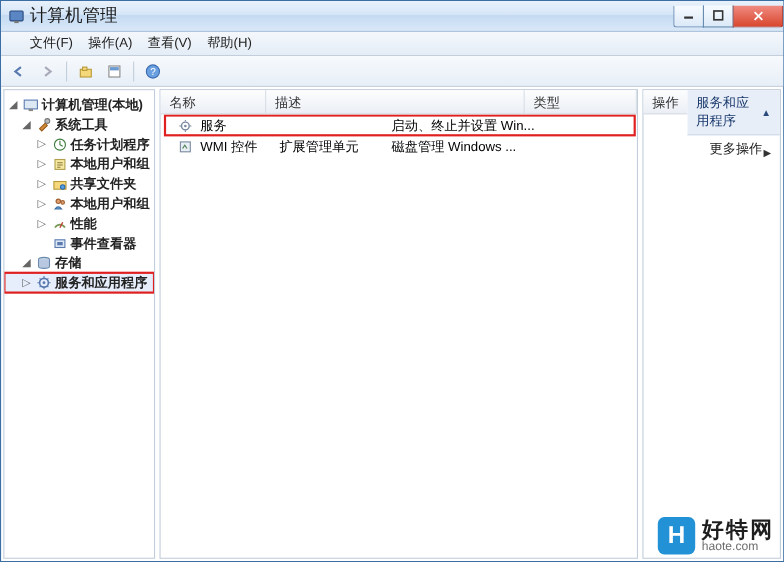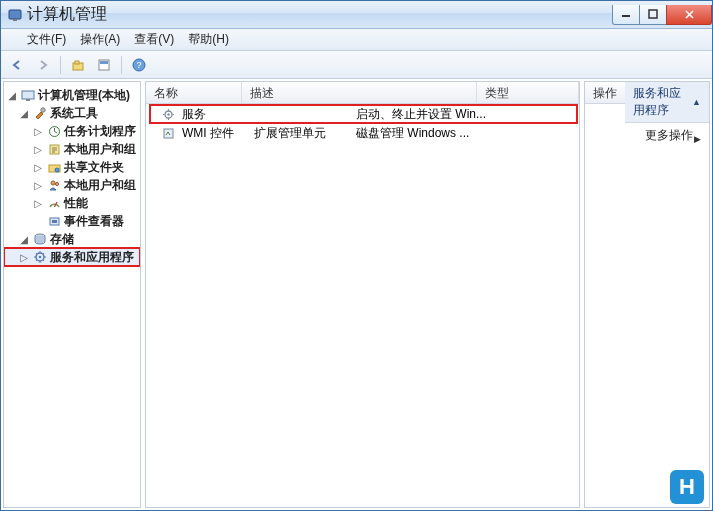--- a/index.html
+++ b/index.html
@@ -282,14 +282,18 @@
         <div class="act-row">
           <span>更多操作</span>
           <span class="arrow-r">▶</span>
         </div>
       </div>
     </div>
   </div>
 
   <div class="watermark">
     <div class="wm-badge">H</div>
+    <div class="wm-text">
+      <div class="wm-cn">好特网</div>
+      <div class="wm-en">haote.com</div>
+    </div>
   </div>
 </div>
 
 </body></html>

